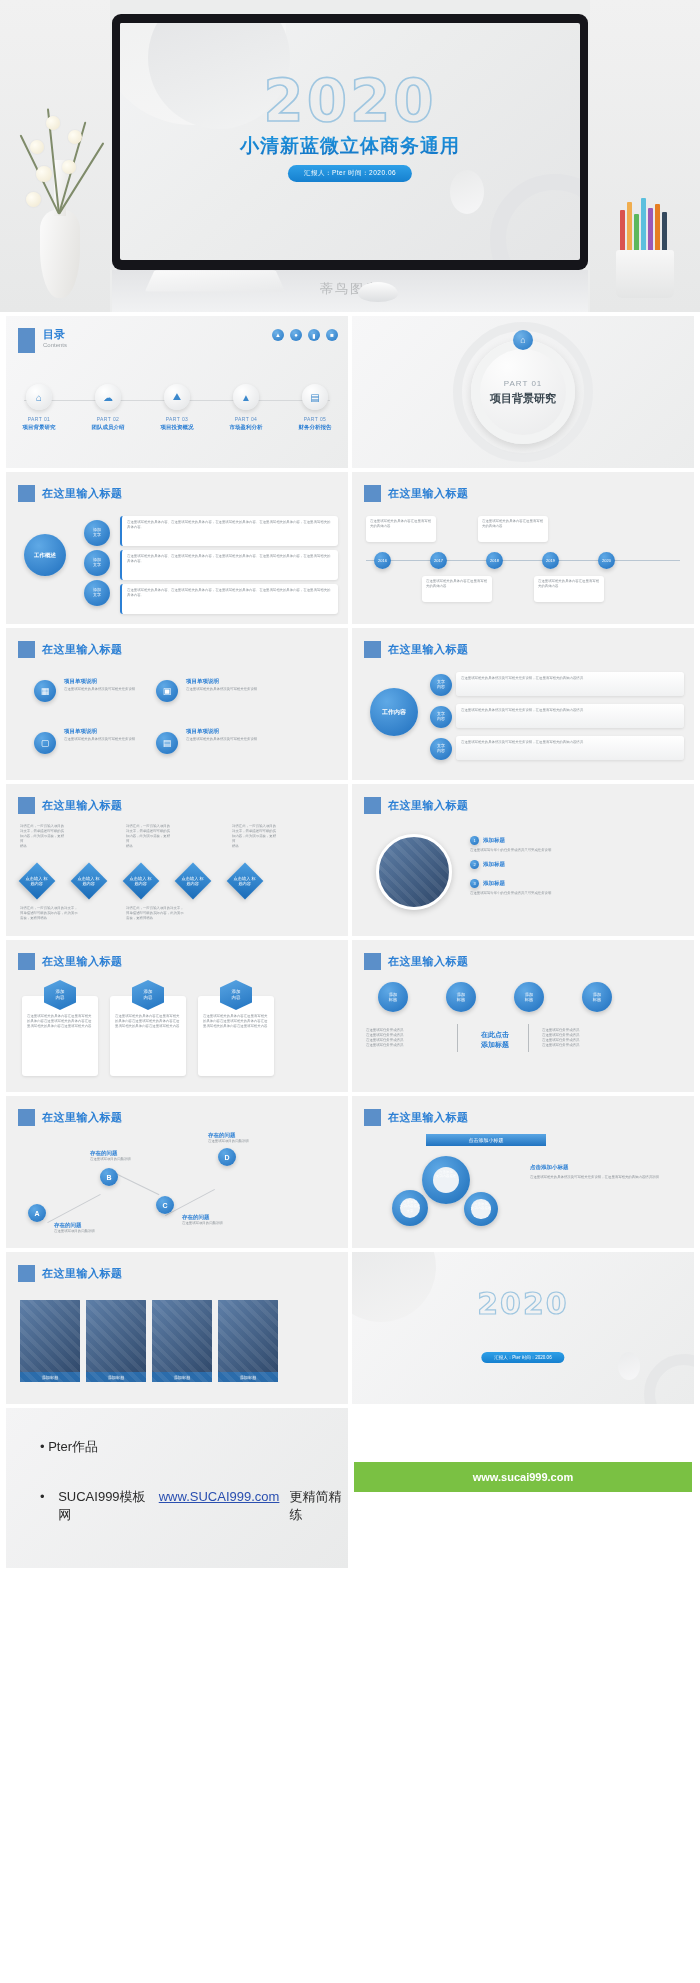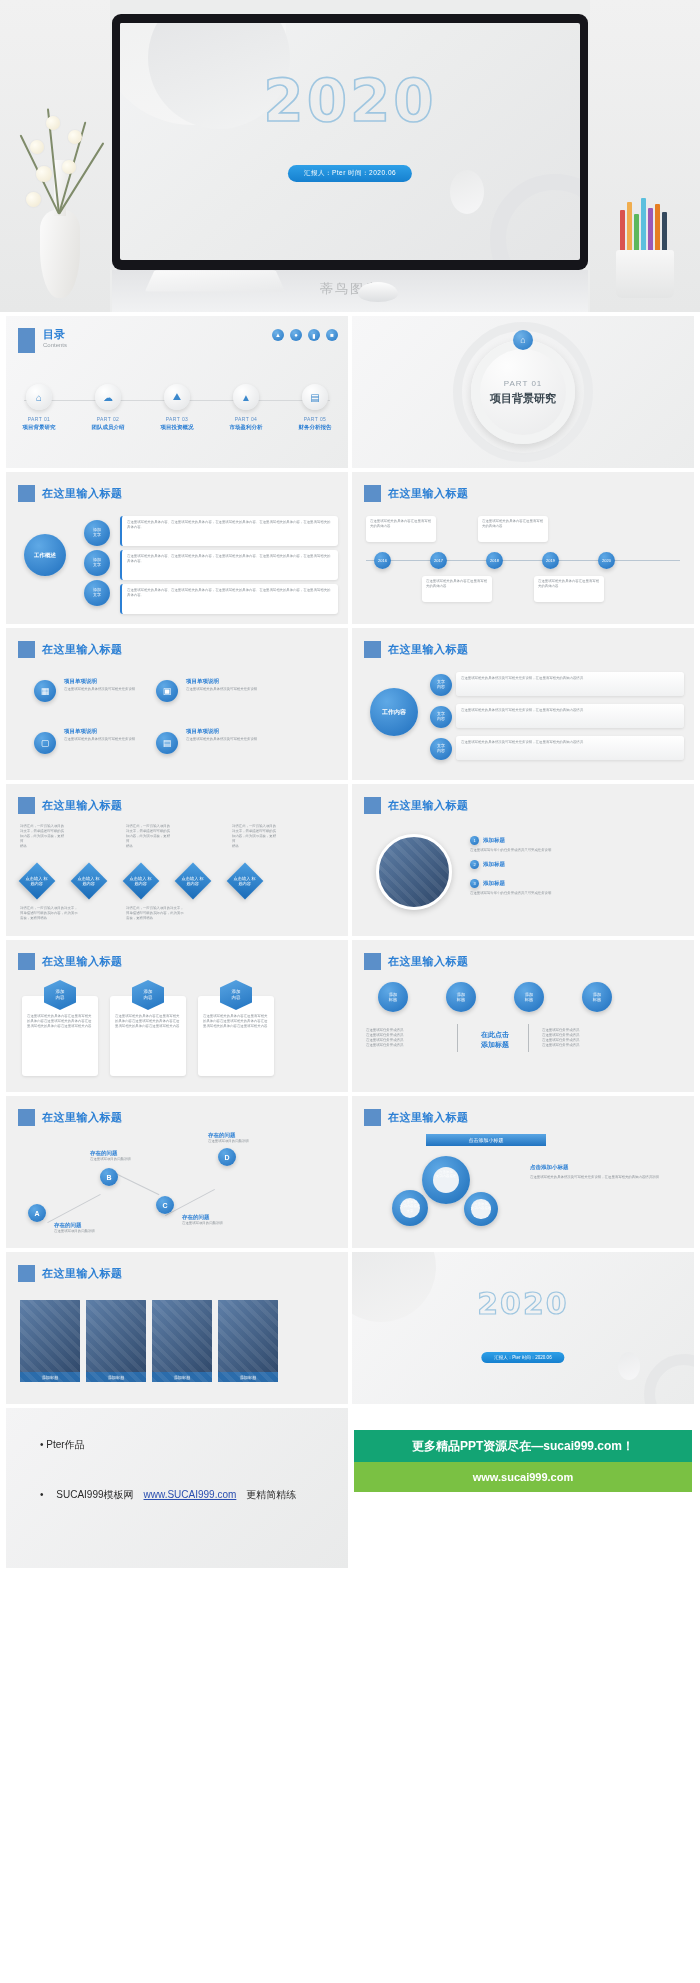--- a/index.html
+++ b/index.html
@@ -120,21 +120,21 @@
 
   
   .th-year { position:absolute; left:0;right:0; top:34px; text-align:center; font-size:30px; font-weight:bold;
      color:transparent; -webkit-text-stroke:1.2px #9fc6e0; font-family:"DejaVu Sans",sans-serif; letter-spacing:2px;}
   .th-t { position:absolute; left:0;right:0; top:74px; text-align:center; font-size:15px; font-weight:bold; color:#1f7ecd;}
   .th-badge { position:absolute; left:50%; transform:translateX(-50%); top:100px;
      background:linear-gradient(180deg,#2fa0e8,#1580cf); color:#fff; font-size:4.5px; padding:3px 13px; border-radius:8px;}
 
   
   .foot { height:160px; background:linear-gradient(135deg,#f4f4f5,#e9eaea); position:relative; }
-  .foot-li { position:absolute; font-size:10px; color:#2a2a2a; }
+  .foot-li { position:absolute; font-size:13px; color:#2a2a2a; }
   .foot-link { color:#2a4fb0; text-decoration:underline; }
   .foot2 { height:160px; background:#fff; position:relative; }
   .bar-green-d { position:absolute; left:2px; right:2px; top:22px; height:32px; background:#13a474;
       color:#fff; font-size:12px; font-weight:bold; display:flex; align-items:center; justify-content:center;}
   .bar-green-l { position:absolute; left:2px; right:2px; top:54px; height:30px; background:#7ac143;
       color:#fff; font-size:11px; font-weight:bold; display:flex; align-items:center; justify-content:center;}
 
   .gear { position:absolute; border-radius:50%; background:radial-gradient(circle at 35% 30%,#5fa9e6,#1b6cb8);
       box-shadow:0 2px 5px rgba(0,0,0,.2);}
   .gear:before{content:"";position:absolute;inset:22%;border-radius:50%;background:#eef2f6;}
@@ -165,20 +165,21 @@
     </div>
 
     <div class="monitor">
       <div class="mon-frame">
         <div class="mon-screen">
           <div class="blob b2"></div>
           <div class="blob b1"></div>
           <div class="blob b3"></div>
           <div class="blob b4"></div>
           <div class="hero-year">2020</div>
+          <div class="hero-title">小清新蓝微立体商务通用</div>
           <div class="hero-badge">汇报人：Pter    时间：2020.06</div>
         </div>
       </div>
       <div class="mon-neck"></div>
       <div class="mon-label">蒂鸟图库</div>
 
     </div>
 
     <div style="position:absolute;left:150px;top:262px;width:130px;height:36px;background:linear-gradient(170deg,#fafafa,#e9eaeb);transform:perspective(200px) rotateX(54deg);border-radius:3px"></div>
     <div style="position:absolute;left:358px;top:282px;width:40px;height:20px;background:linear-gradient(180deg,#fdfdfd,#dcdee0);border-radius:50%/60% 60% 40% 40%"></div>
@@ -558,18 +559,17 @@
       </div>
       <div class="foot-li" style="left:34px;top:80px;display:flex;gap:10px;align-items:baseline">
         <span>•&nbsp;</span>
         <span>SUCAI999模板网</span>
         <span class="foot-link">www.SUCAI999.com</span>
         <span>更精简精练</span>
       </div>
     </div>
 
     <div class="foot2">
-      <div class="bar-green-d">更多精品PPT资源尽在—sucai999.com！</div>
       <div class="bar-green-l">www.sucai999.com</div>
     </div>
 
   </div>
 </div>
 
 </body></html>

